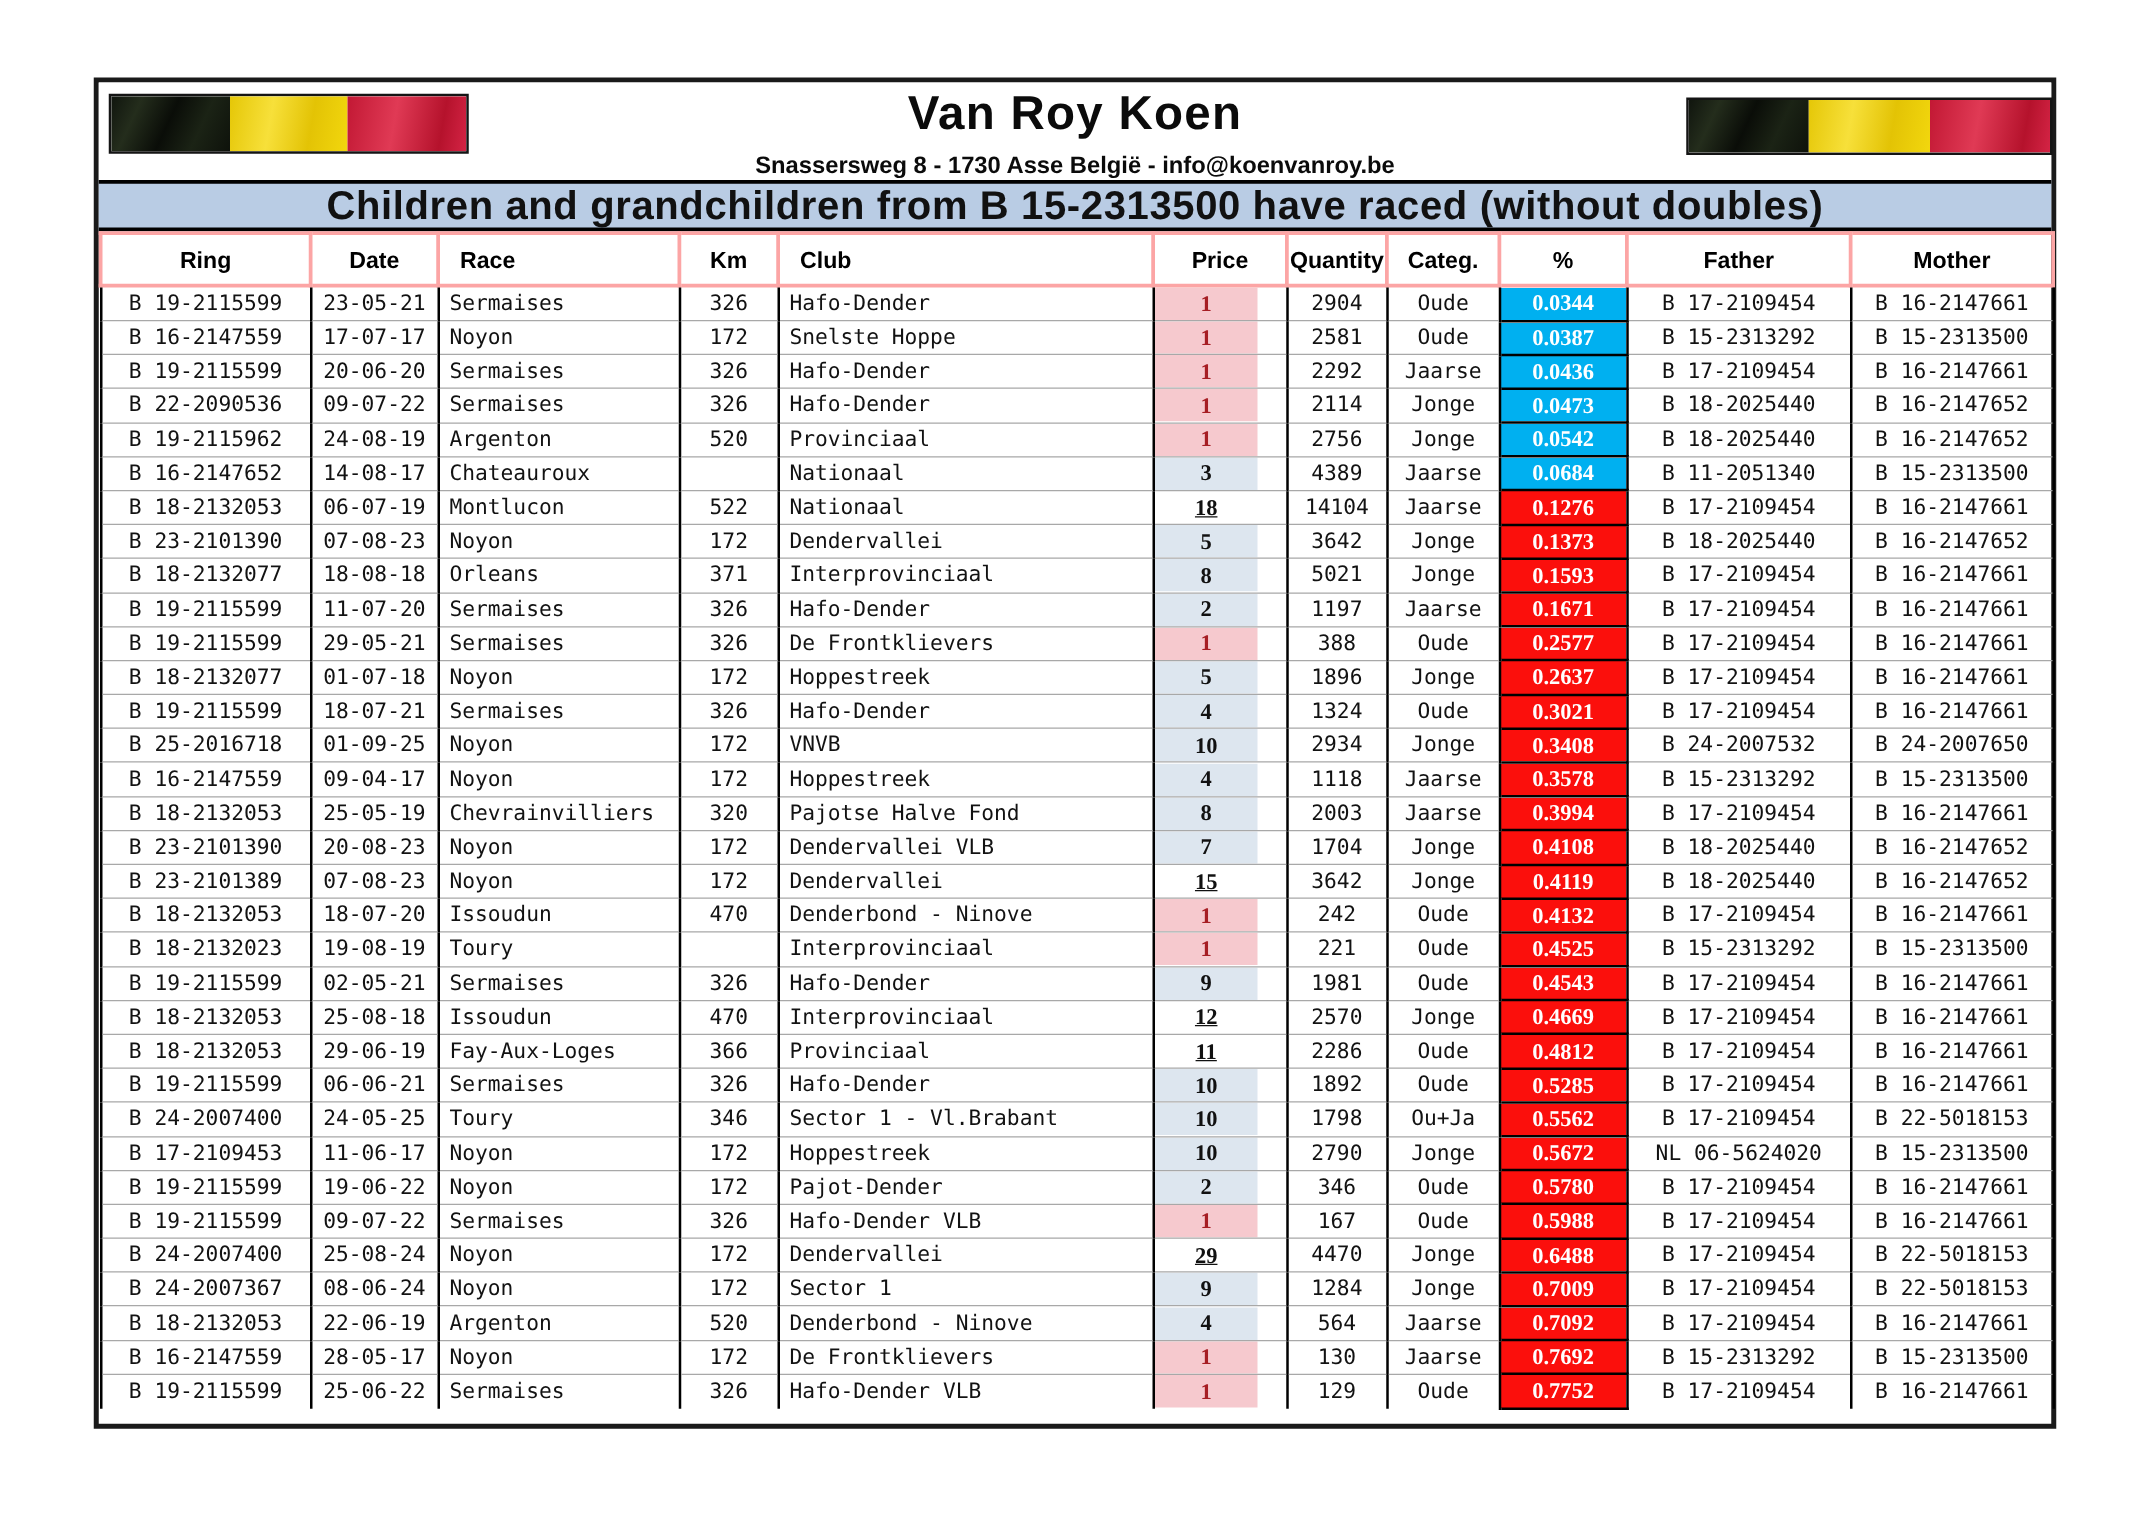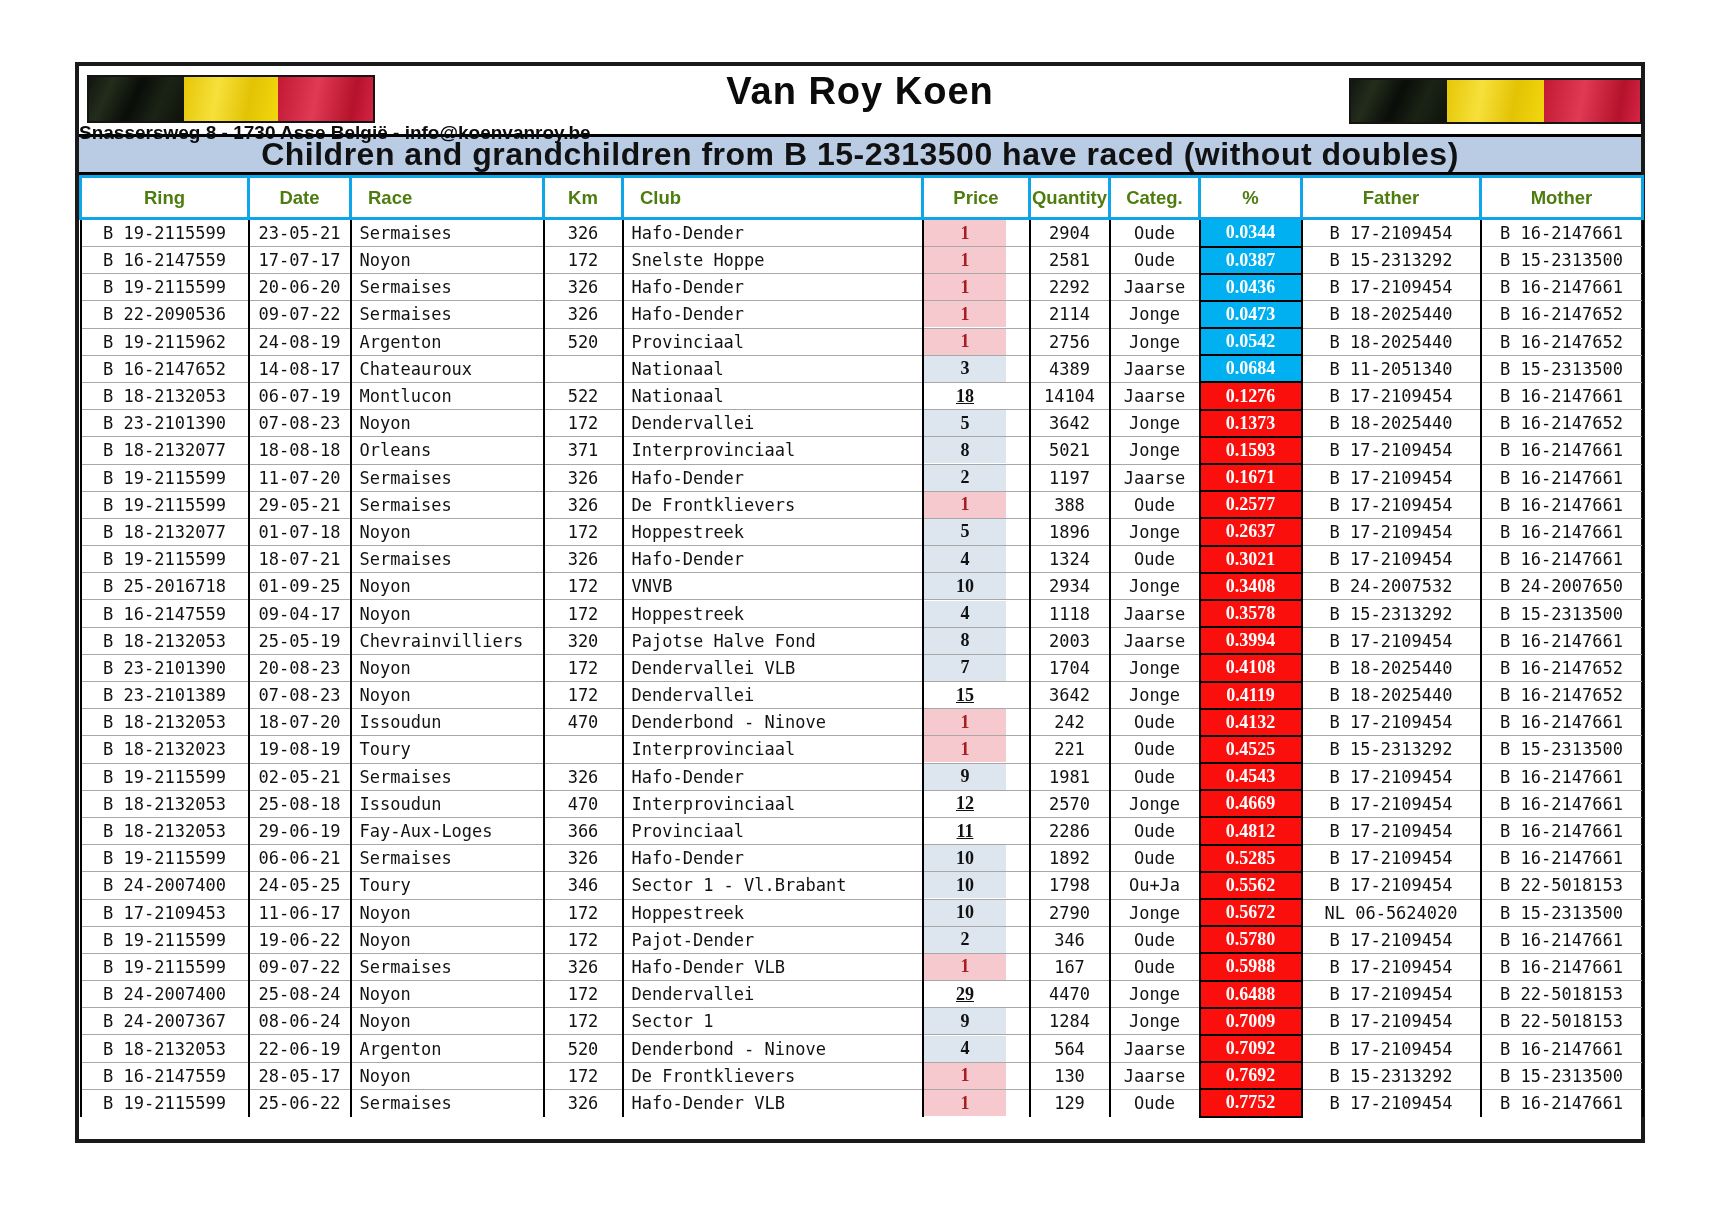--- a/index.html
+++ b/index.html
@@ -12,49 +12,49 @@
     --pct-text:#ffffff;
   }
   *{margin:0;padding:0;box-sizing:border-box}
   html,body{width:1720px;height:1216px;background:#ffffff;overflow:hidden;
     font-family:"Liberation Sans",sans-serif;}
   .doc{
     position:absolute;left:75px;top:62px;width:1570px;height:1081px;
     border:4px solid #1a1a1a;background:#fff;
   }
   
-  .doc-header{position:relative;height:68px;background:#fff;}
+  .doc-header{position:relative;height:78px;background:#fff;}
   .flag{position:absolute;height:48px;width:288px;border:2px solid #141414;
     display:flex;overflow:hidden;}
   .flag-left{left:8px;top:9px}
   .flag-right{right:-1px;top:12px;height:46px;width:293px}
   .band{flex:1 1 0}
   .band-black{background:linear-gradient(115deg,#10150e 0%,#242d1c 22%,#0a0d08 48%,#1b2315 72%,#0e120b 100%)}
   .band-yellow{background:linear-gradient(100deg,#e5c707 0%,#f7e03a 35%,#e3c305 68%,#f2d70e 100%)}
   .band-red{background:linear-gradient(100deg,#c21834 0%,#e03a55 40%,#b5122c 78%,#d42445 100%)}
   .doc-title{
     position:absolute;left:0;right:0;top:4px;text-align:center;
     font-size:38px;font-weight:bold;color:#0b0b0b;letter-spacing:1px;
   }
   .doc-address{
-    position:absolute;left:0;right:0;top:56px;
+    position:absolute;left:0;right:0;top:56px;text-align:center;
     font-size:19px;font-weight:bold;color:#0b0b0b;
   }
   
   .banner{
     height:41px;background:var(--banner-bg);
     border-top:3px solid #000;border-bottom:3px solid #000;
     display:flex;align-items:center;justify-content:center;
     font-size:32px;font-weight:bold;color:#111;letter-spacing:.5px;
   }
   
   table{border-collapse:collapse;table-layout:fixed;width:100%;}
   thead th{
-    height:42px;border:3px solid #0ea5e9;background:#fff;
-    font-size:18.5px;font-weight:bold;color:#4d7c0f;
+    height:42px;border:3px solid #fca5a5;background:#fff;
+    font-size:18.5px;font-weight:bold;color:#000000;
     text-align:center;vertical-align:middle;overflow:hidden;white-space:nowrap;
   }
   thead th.left{text-align:left;padding-left:16px}
   tbody tr{height:27.2px}
   tbody td{
     border-left:2px solid #000;border-right:2px solid #000;
     border-top:1px solid #a8a8a8;
     font-family:"DejaVu Sans Mono",monospace;font-size:17px;color:#121212;
     text-align:center;vertical-align:middle;white-space:nowrap;overflow:hidden;
     padding:0;

